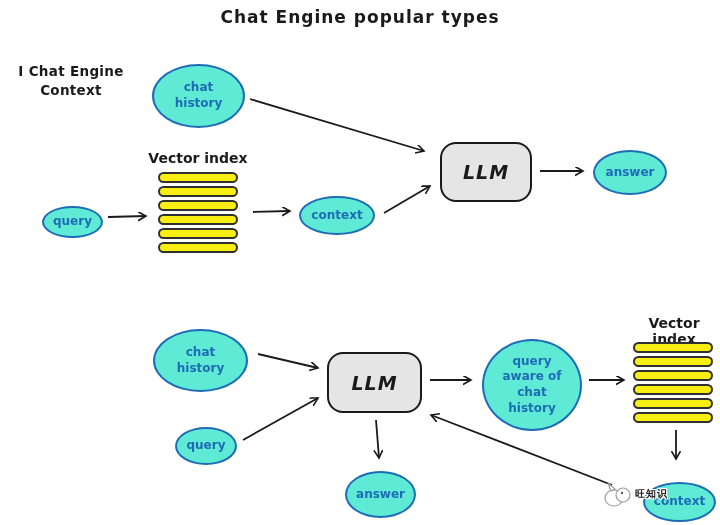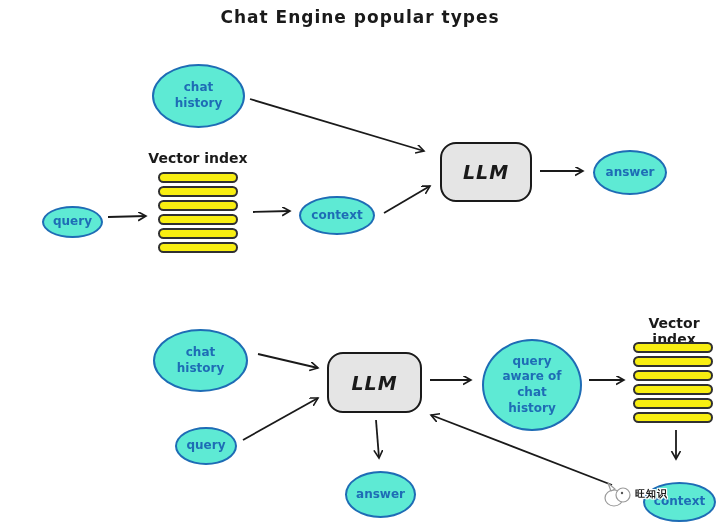--- a/index.html
+++ b/index.html
@@ -72,20 +72,22 @@
       <line x1="258" y1="354" x2="318" y2="368" marker-end="url(#ah)"></line>
       <line x1="243" y1="440" x2="318" y2="398" marker-end="url(#ah)"></line>
       <line x1="430" y1="380" x2="471" y2="380" marker-end="url(#ah)"></line>
       <line x1="589" y1="380" x2="624" y2="380" marker-end="url(#ah)"></line>
       <line x1="676" y1="430" x2="676" y2="459" marker-end="url(#ah)"></line>
       <line x1="376" y1="420" x2="379" y2="458" marker-end="url(#ah)"></line>
       <line x1="612" y1="485" x2="431" y2="415" marker-end="url(#ah)"></line>
     </g>
   </svg>
 
+  <div class="sec-label" style="left:6px; top:62px; width:130px;">I Chat Engine
+Context</div>
 
   <div class="ellipse" style="left:152px; top:64px; width:93px; height:64px;">chat
 history</div>
 
   <div class="vec-label" style="left:148px; top:150px; width:100px;">Vector index</div>
   <div class="vec-stack" style="left:158px; top:172px;">
       <div class="bar"></div>
       <div class="bar"></div>
       <div class="bar"></div>
       <div class="bar"></div>

